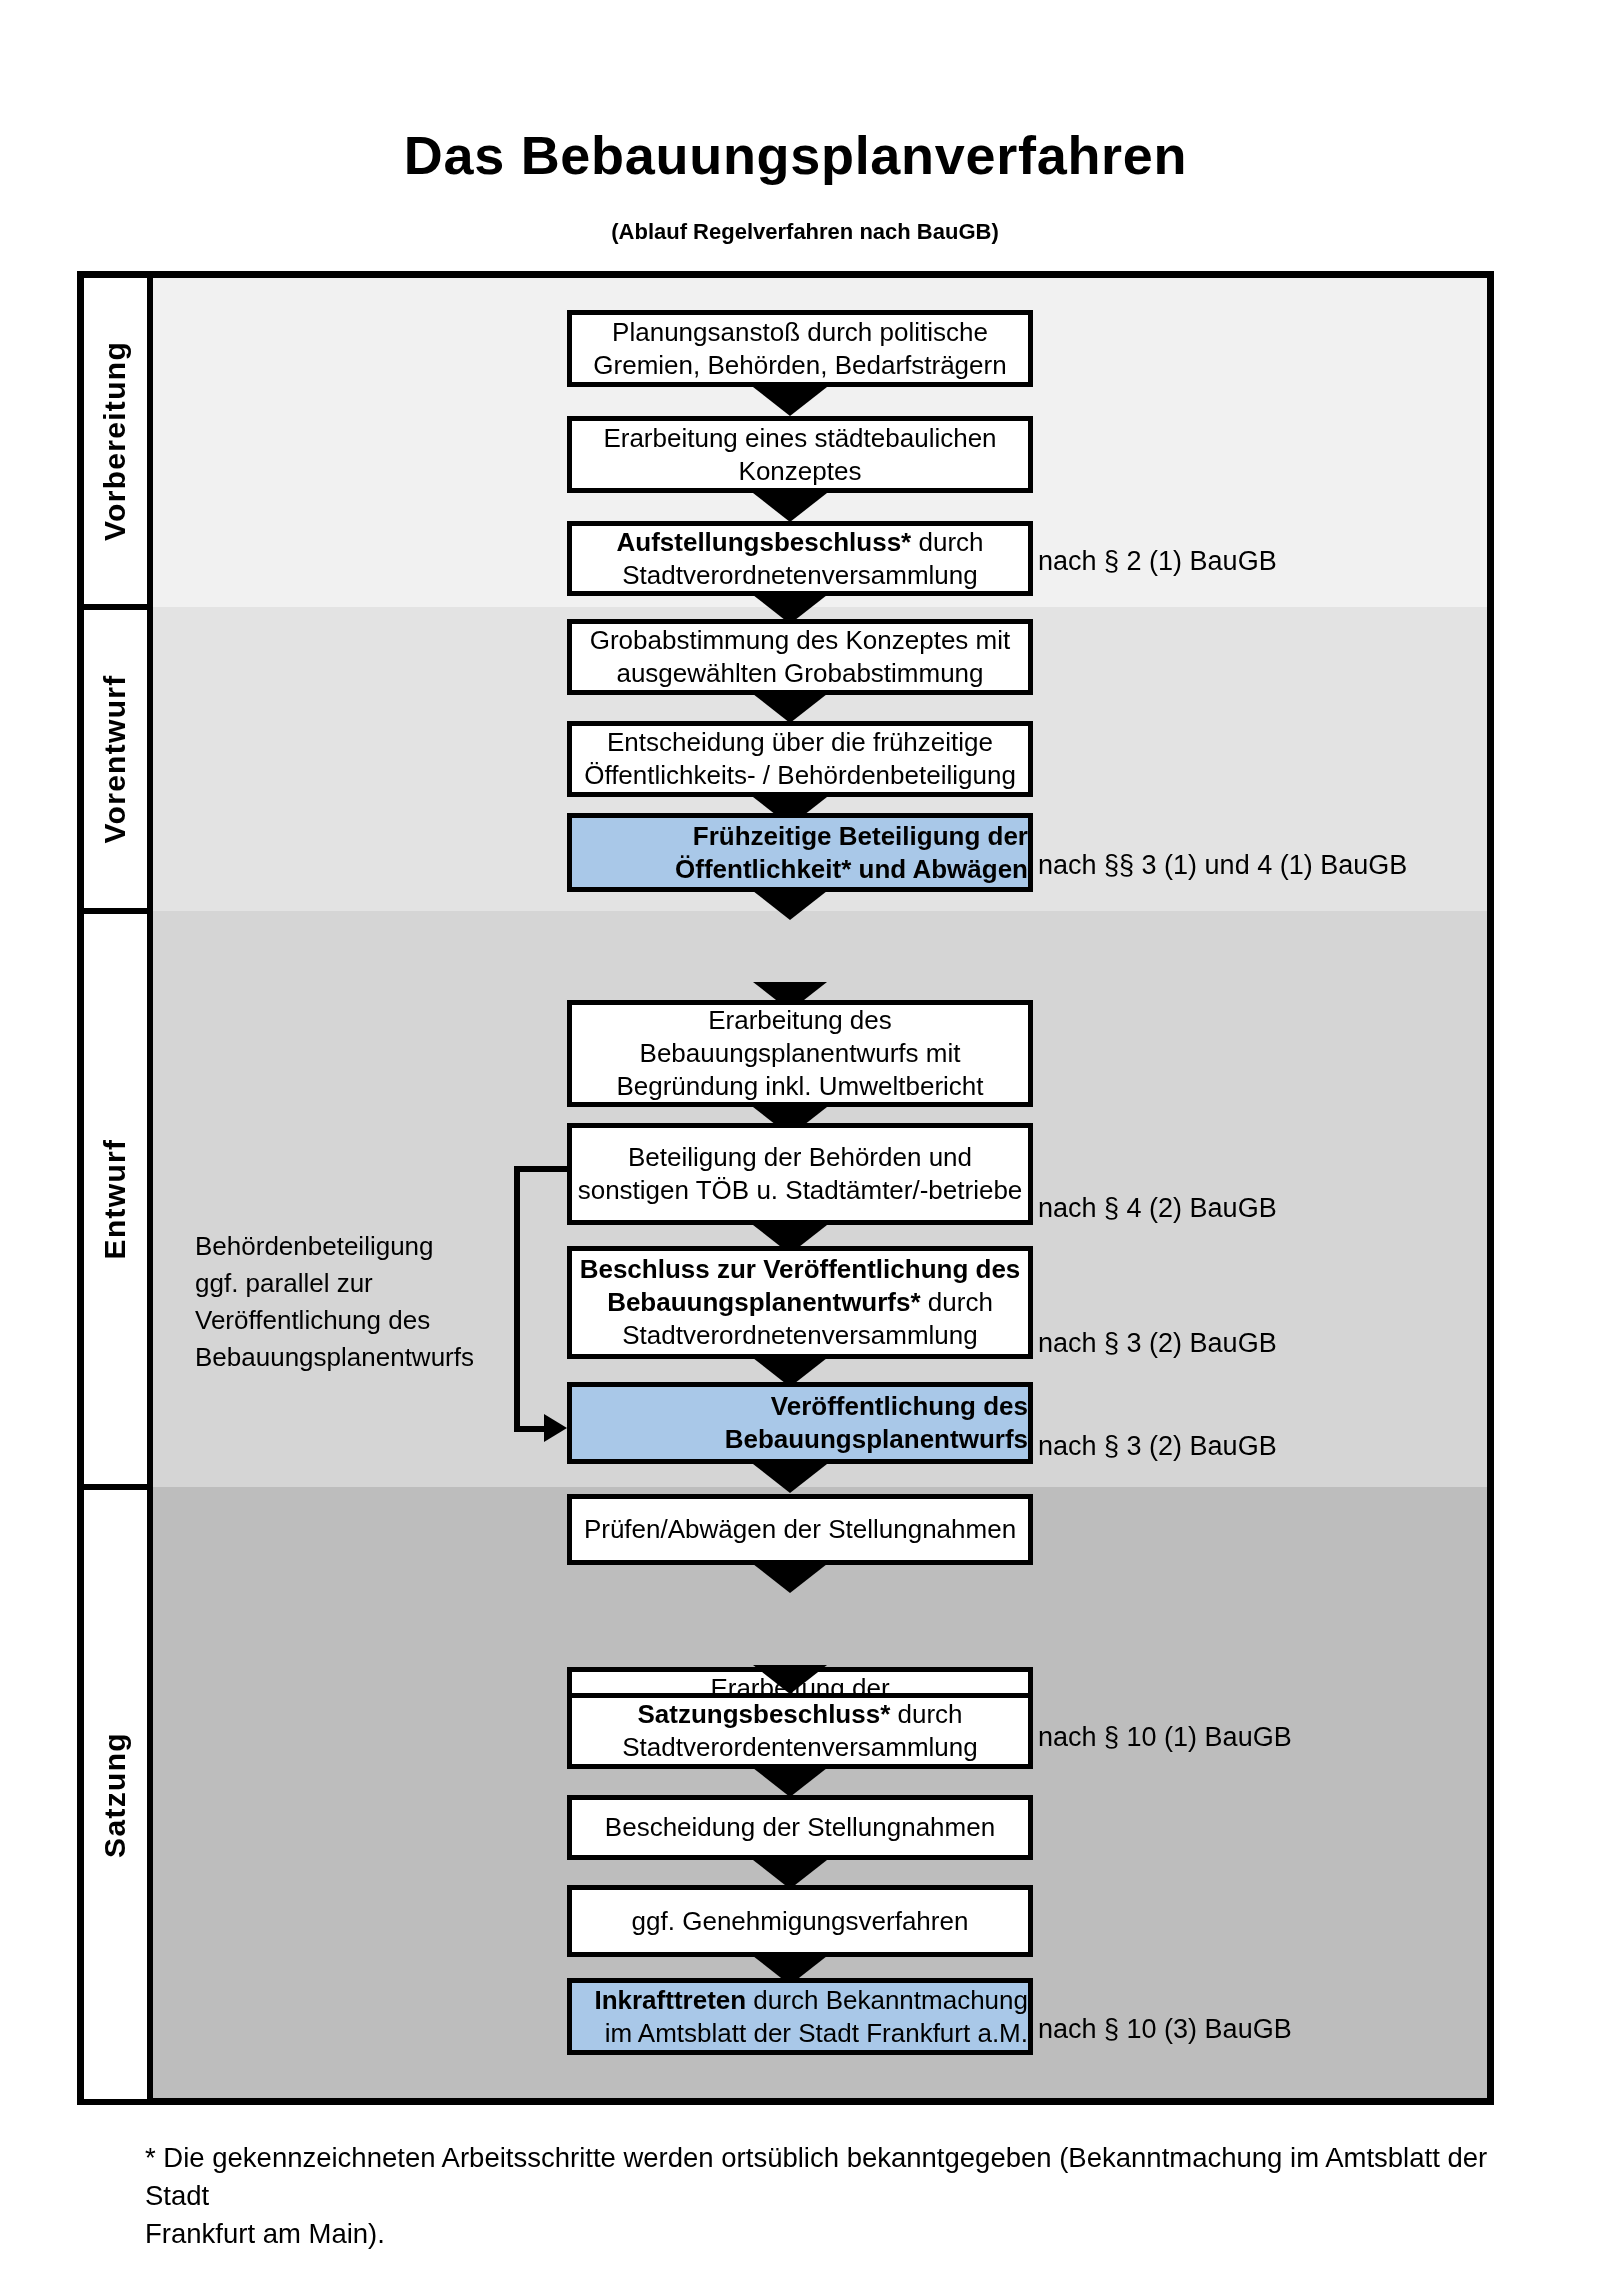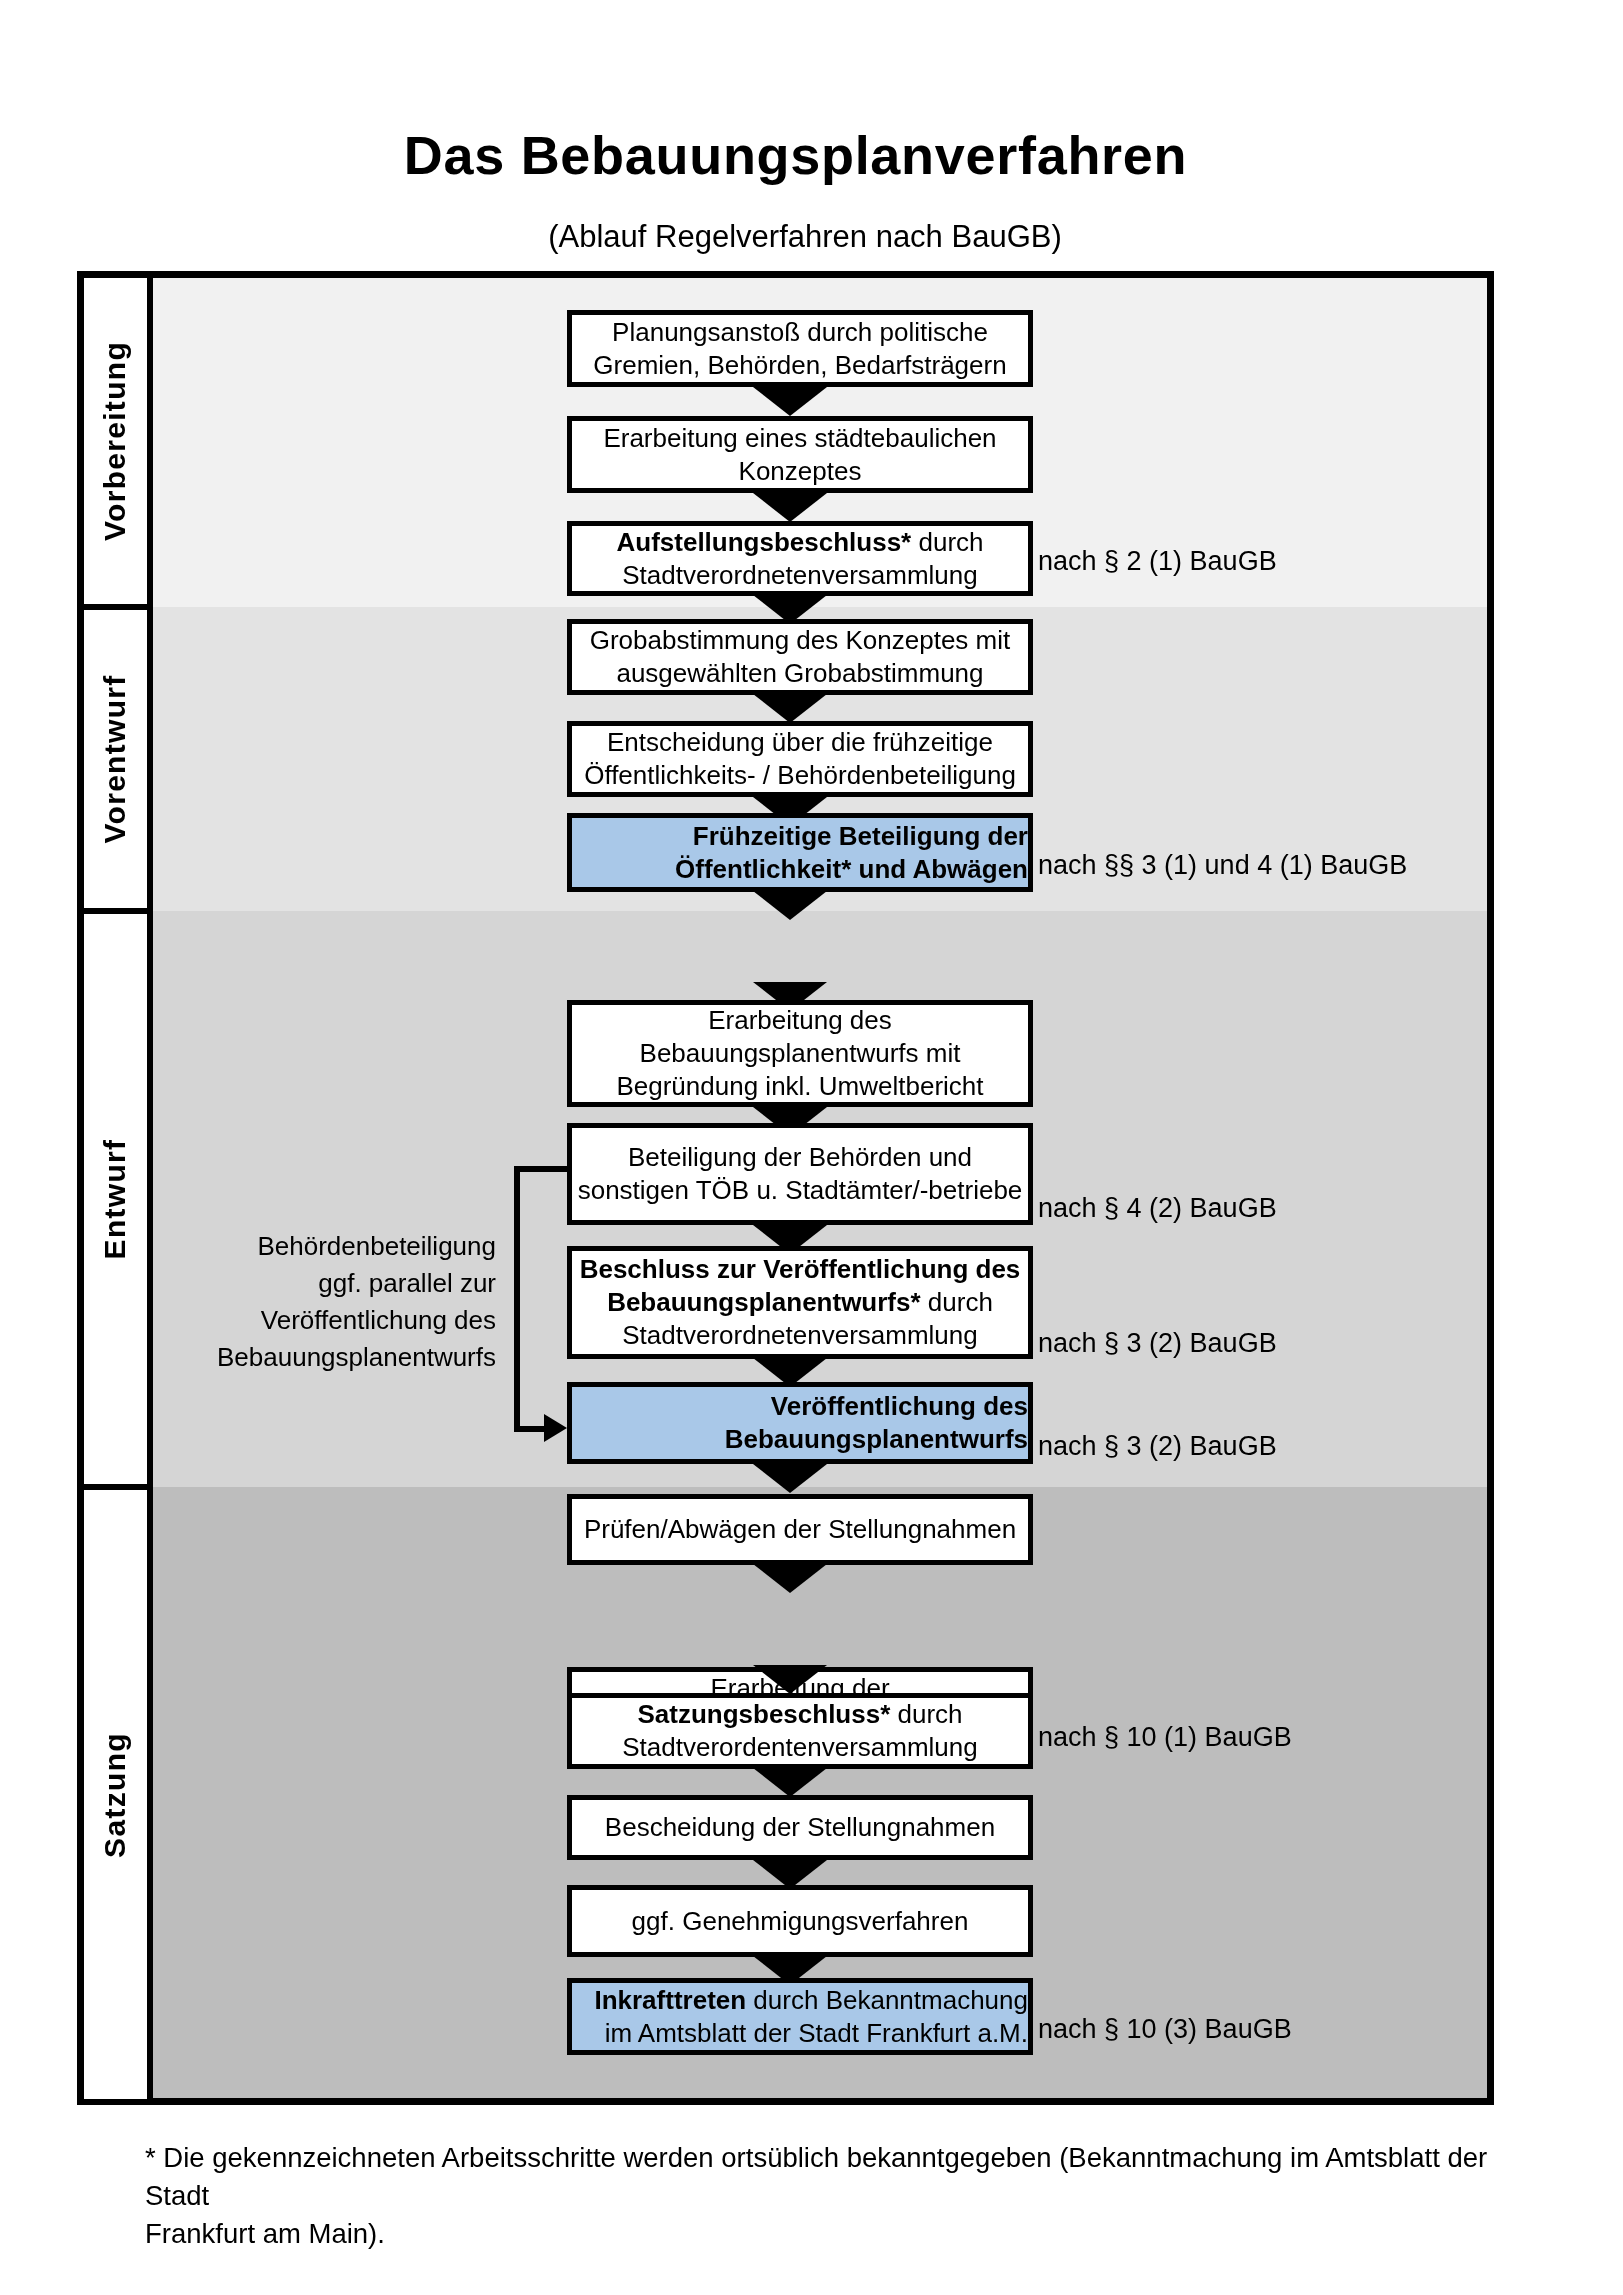--- a/index.html
+++ b/index.html
@@ -1,36 +1,36 @@
 <!DOCTYPE html>
 <html style="font-size:10.5px"><head>
 <meta charset="utf-8">
 <style>
   html,body{margin:0;padding:0;background:#fff;}
   .page{position:relative;width:1623px;height:2295px;background:#fff;
         font-family:"Liberation Sans",sans-serif;color:#000;overflow:hidden;border-radius:17px;}
   .title{position:absolute;left:0;top:124px;width:1591px;text-align:center;
          font-size:54px;font-weight:bold;letter-spacing:0.7px;}
   .subtitle{position:absolute;left:0;top:219px;width:1610px;text-align:center;
-            font-size:31px;font-weight:normal;}
+            font-size:22px;font-weight:bold;}
   .frame{position:absolute;left:77px;top:271px;width:1416px;height:1834px;background:#fff;}
   .edge,.lbl-div,.v-div{position:absolute;background:#000;}
   .secbg{position:absolute;left:76px;width:1334px;}
   .lbl-cell{position:absolute;left:6.5px;width:63px;display:flex;align-items:center;justify-content:center;background:#fff;}
   .lbl-cell span{transform:rotate(-90deg);white-space:nowrap;font-size:30px;font-weight:bold;letter-spacing:1.3px;}
   .box{position:absolute;left:490px;width:466px;border:5.9px solid #000;background:#fff;
        box-sizing:border-box;display:flex;flex-direction:column;justify-content:center;
        align-items:center;text-align:center;font-size:26px;line-height:33px;}
   .box.hl{background:#a9c8e8;align-items:flex-end;}
   .box.bold{font-weight:bold;}
   .arr{position:absolute;left:676px;width:0;height:0;
        border-left:37px solid transparent;border-right:37px solid transparent;
        border-top:29px solid #000;}
   .ref{position:absolute;left:961px;height:37px;line-height:37px;font-size:27px;white-space:nowrap;}
-  .note{position:absolute;left:118px;top:957px;width:301px;text-align:right;
+  .note{position:absolute;left:118px;top:957px;width:301px;text-align:left;
         font-size:26px;line-height:37px;}
   .conn{position:absolute;background:#000;}
   .conn-head{position:absolute;width:0;height:0;border-top:14.4px solid transparent;
              border-bottom:14.4px solid transparent;border-left:23.6px solid #000;}
   .footnote{position:absolute;left:145px;top:2139px;width:1368px;font-size:27.5px;line-height:38px;}
 </style>
 </head>
 <body>
 
 <div class="page">

